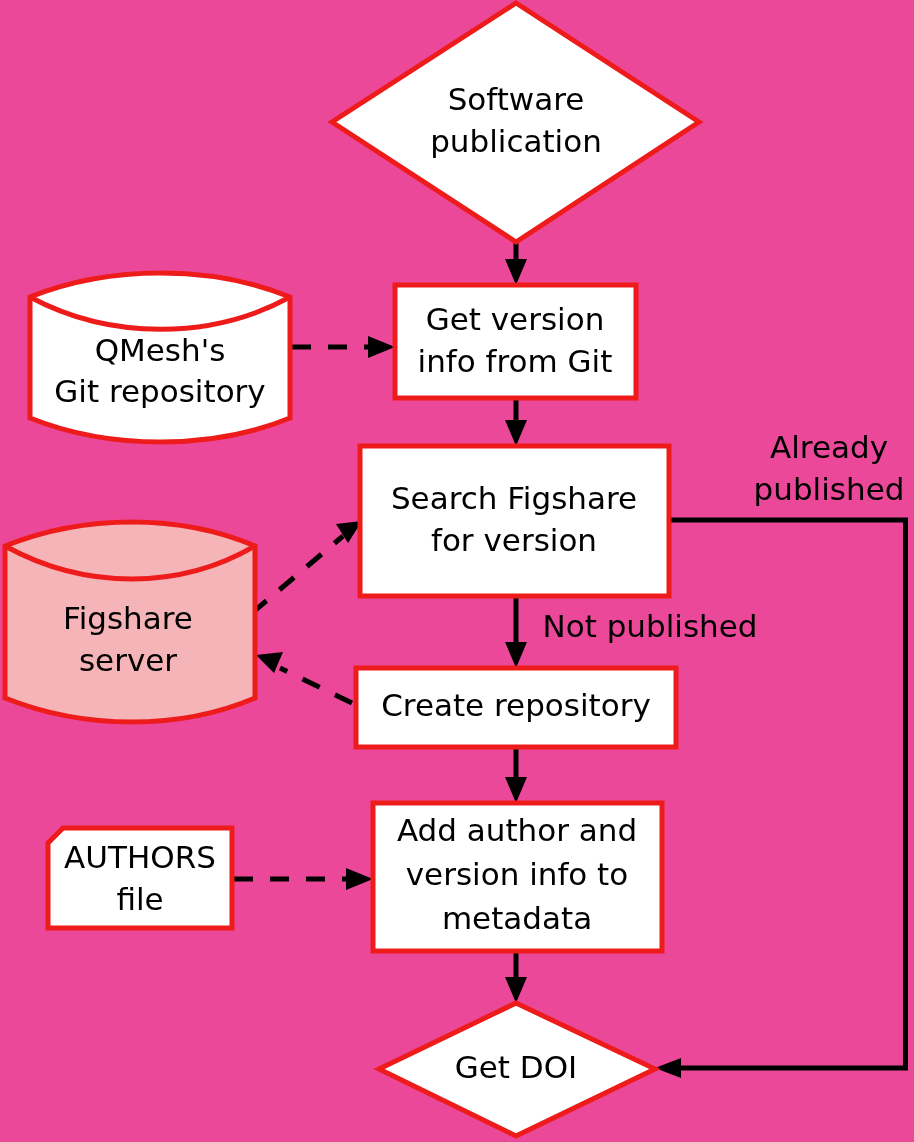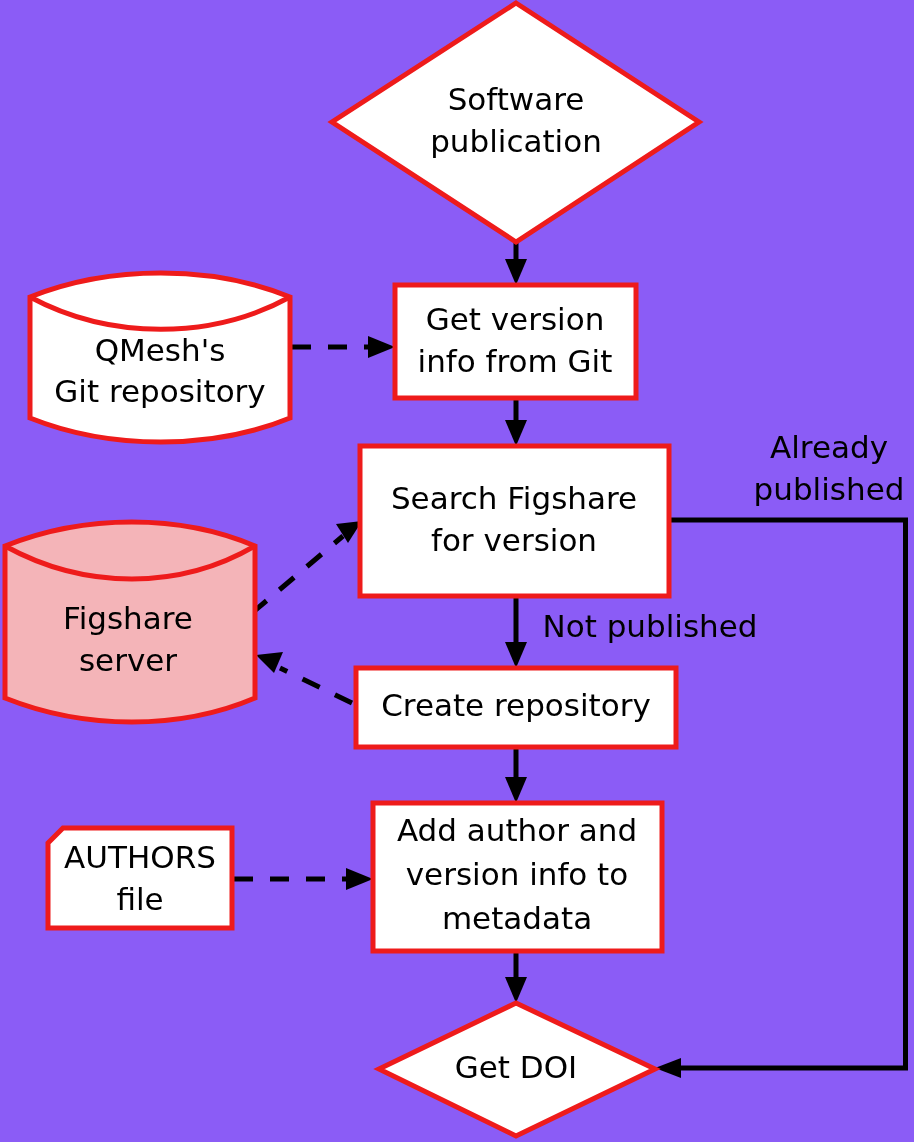--- a/index.html
+++ b/index.html
@@ -4,21 +4,21 @@
 <style>
   html, body {
     margin: 0;
     padding: 0;
     background: #ffffff;
   }
   #diagram-root {
     position: relative;
     width: 914px;
     height: 1142px;
-    background: #8b5cf6;
+    background: #ec4899;
     font-family: "DejaVu Sans", sans-serif;
     overflow: hidden;
   }
   svg#flowchart {
     display: block;
     width: 914px;
     height: 1142px;
   }
   .node-shape {
     fill: #ffffff;

